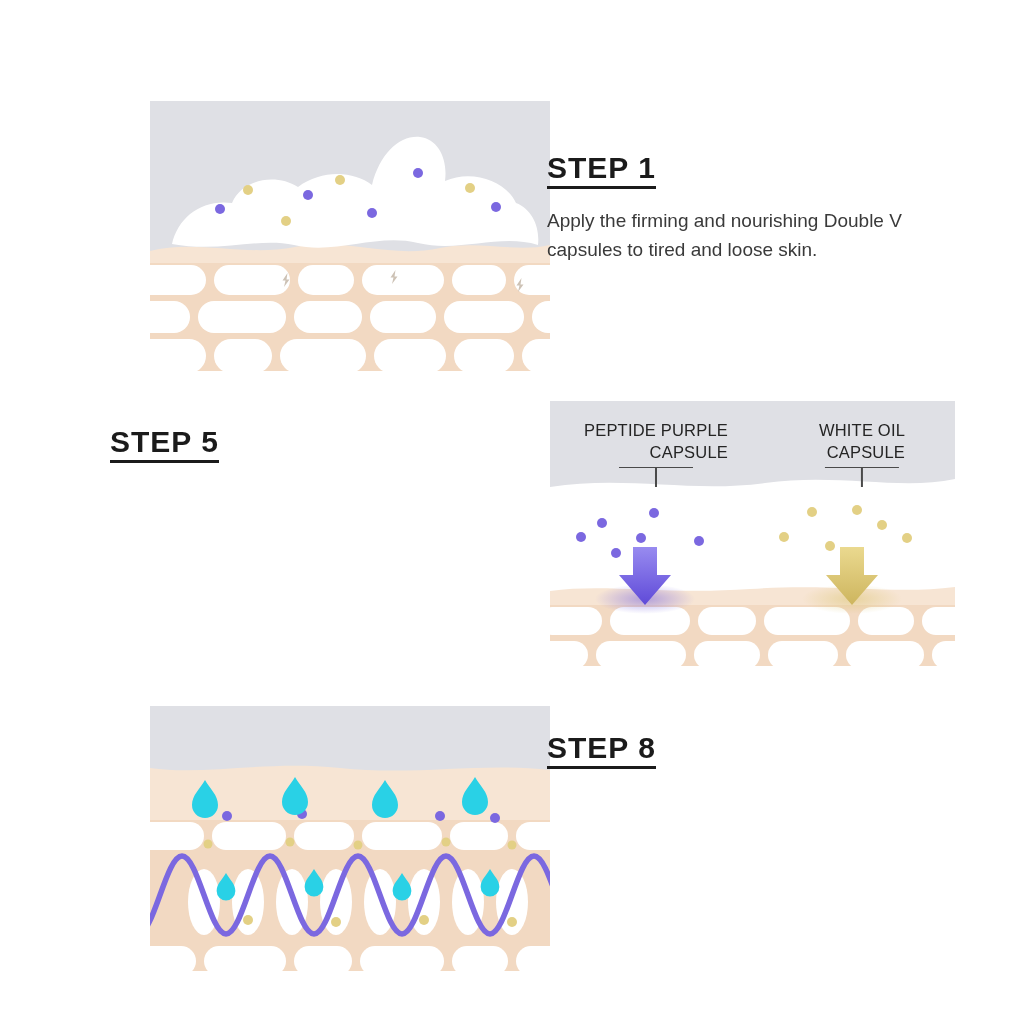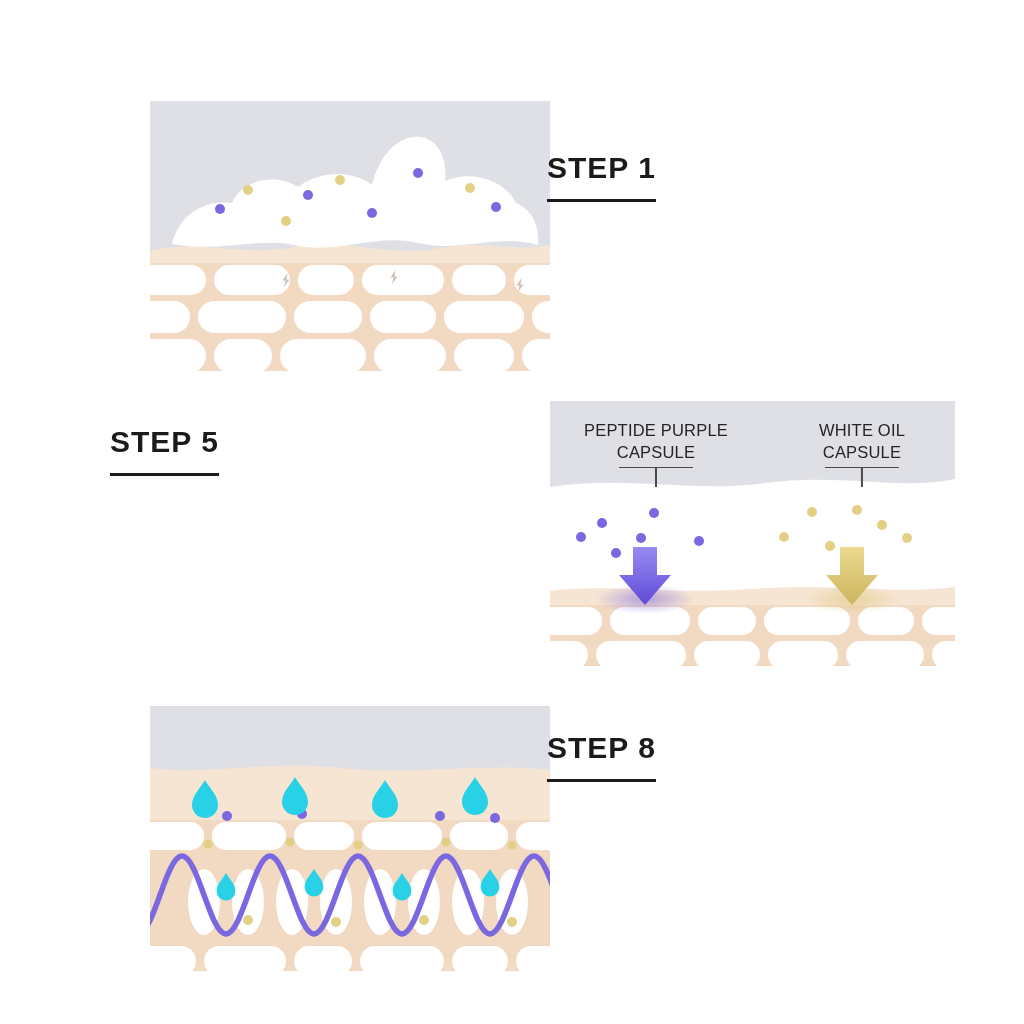--- a/index.html
+++ b/index.html
@@ -17,30 +17,30 @@
   .text-block{position:absolute}
   #tb1{left:547px;top:150px;width:400px}
   #tb2{left:110px;top:424px;width:370px}
   #tb3{left:547px;top:730px;width:378px}
 
   .step-title{
     display:inline-block;margin:0 0 18px 0;
     font-size:30px;font-weight:700;letter-spacing:1px;line-height:1.2;
     color:var(--heading,#1b1b1b);
     border-bottom:3px solid var(--heading,#1b1b1b);
-    padding-bottom:13px;
+    padding-bottom:0;
   }
   .step-desc{
     margin:0;font-size:19px;line-height:1.52;color:var(--text,#3a3a3a);
   }
 
   
   .cap-label{
     position:absolute;top:18px;transform:translateX(-50%);
-    text-align:center;font-size:16.5px;letter-spacing:.2px;
+    text-align:right;font-size:16.5px;letter-spacing:.2px;
     color:#242424;line-height:1.35;white-space:nowrap;
   }
   .cap-label .lab-line{display:block}
   .cap-underline{width:74px;height:0;border-top:1.5px solid #4a4a4a;margin:3px auto 0}
   .cap-pointer{width:1.5px;height:19px;background:#4a4a4a;margin:0 auto}
   #label-peptide{left:106px}
   #label-oil{left:312px}
 
   
   .fill-sky{fill:var(--sky,#dfe0e5)}
@@ -98,20 +98,21 @@
       <circle cx="98" cy="89" r="5"></circle>
         <circle cx="190" cy="79" r="5"></circle>
         <circle cx="320" cy="87" r="5"></circle>
         <circle cx="136" cy="120" r="5"></circle>
     </g>
   </svg>
 </figure>
 
 <div class="text-block" id="tb1">
   <h2 class="step-title">STEP 1</h2>
+  <p class="step-desc">Apply the firming and nourishing Double V capsules to tired and loose skin.</p>
 </div>
 
 <div class="text-block" id="tb2">
   <h2 class="step-title">STEP 5</h2>
 </div>
 
 <figure class="fig" id="fig2">
   <svg viewBox="0 0 405 265">
     <defs>
       <linearGradient id="gradPurple" x1="0" y1="0" x2="0" y2="1">

